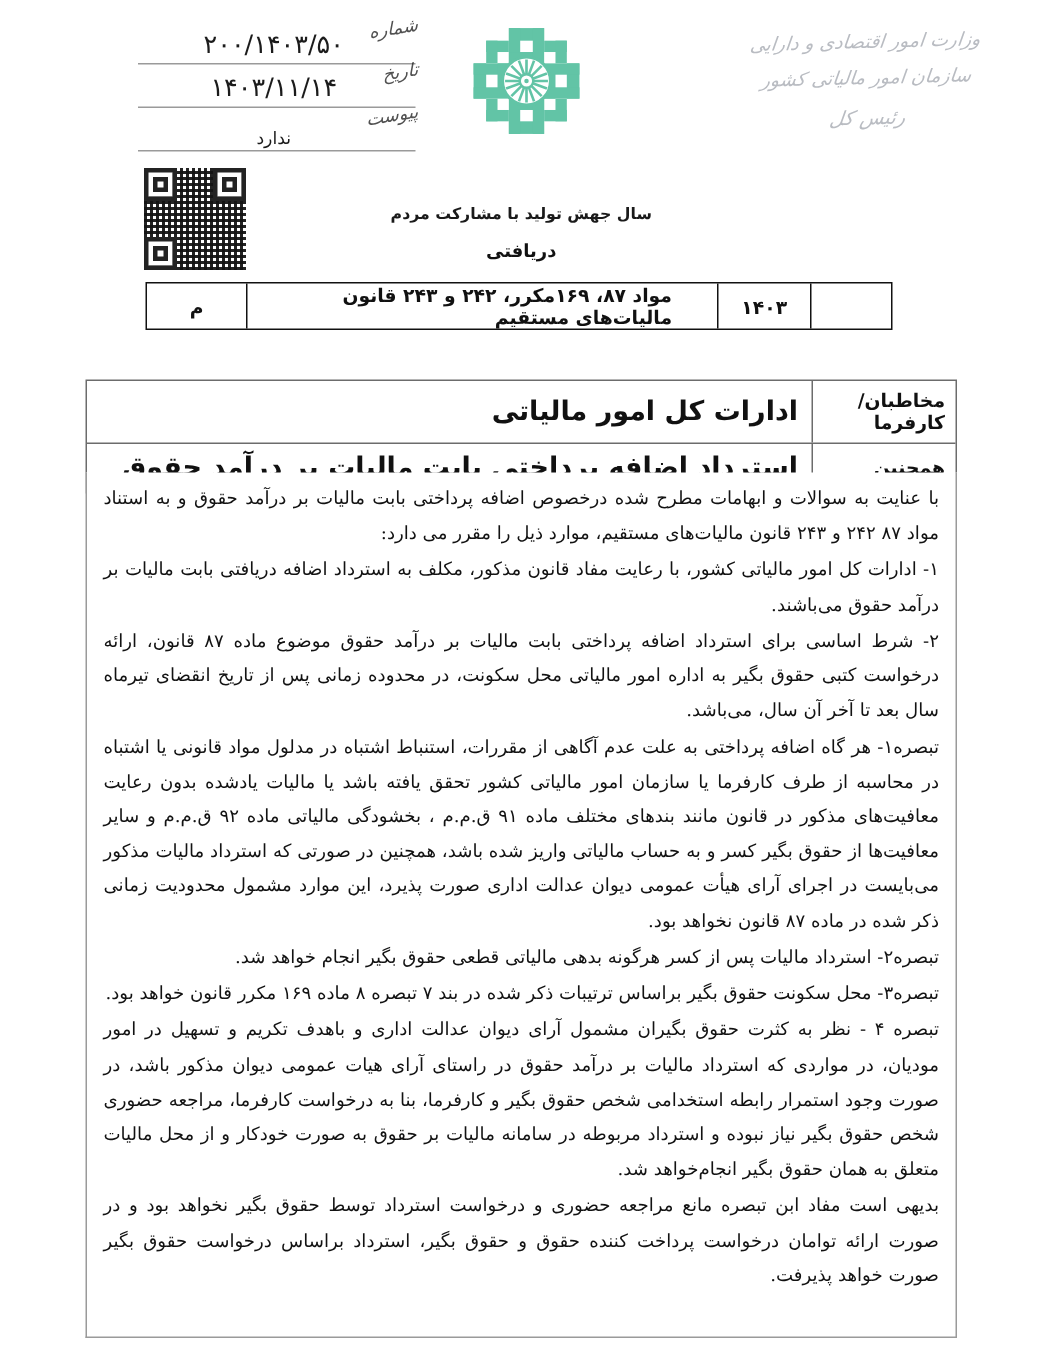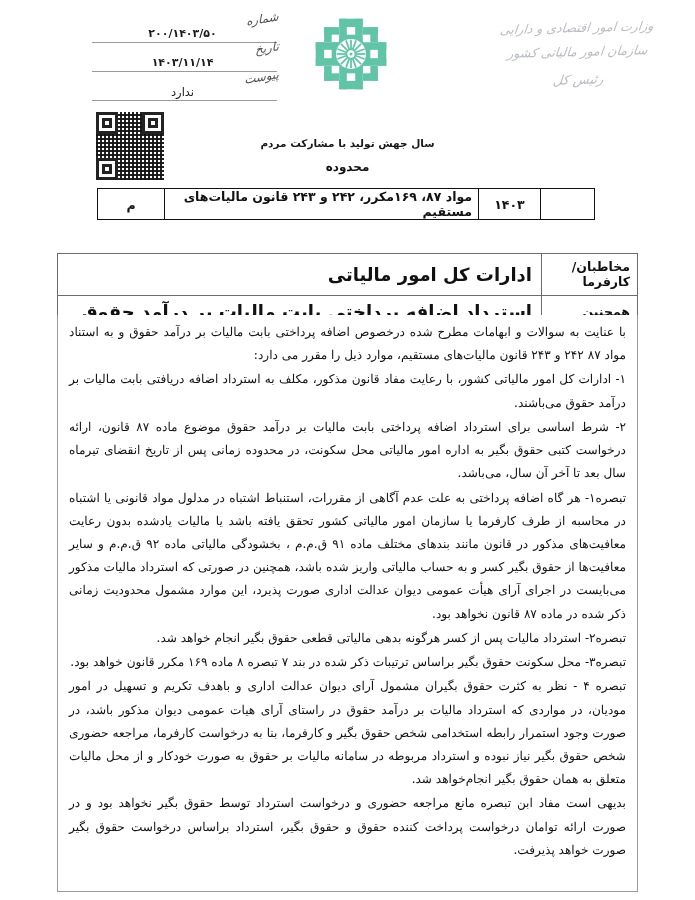--- a/index.html
+++ b/index.html
@@ -31,21 +31,21 @@
   .formlabel{
     position:absolute;right:-2px;top:-2px;
     font-family:"DejaVu Serif","Liberation Serif",serif;
     font-size:12px;color:#2b2b2b;
     transform:rotate(-9deg) skewX(-6deg);
     opacity:.82;
     letter-spacing:-0.5px;
     font-style:italic;
   }
   .formvalue{
-    font-size:11px;font-weight:bold;color:#1b1b1b;
+    font-size:17px;font-weight:normal;color:#1b1b1b;
     padding-bottom:2px;padding-right:4px;
     letter-spacing:.3px;
   }
   .attachval{font-size:11.5px;font-weight:normal;padding-bottom:1px;}
 
   
   .qr{
     position:absolute;left:96px;top:112px;width:68px;height:68px;
     background-color:#ffffff;
     background-image:
@@ -104,21 +104,21 @@
     display:flex;direction:rtl;
     border:1.6px solid #111;box-sizing:border-box;
     background:#fff;
   }
   .art-blank{
     width:54px;border-left:1.6px solid #111;box-sizing:border-box;
   }
   .art-year{
     width:62px;border-left:1.6px solid #111;box-sizing:border-box;
     display:flex;align-items:center;justify-content:center;
-    font-size:12.5px;font-weight:bold;letter-spacing:.5px;
+    font-size:12.5px;font-weight:bold;letter-spacing:.5px;margin-left:24px;
   }
   .art-text{
     flex:1;border-left:1.6px solid #111;box-sizing:border-box;
     display:flex;align-items:center;justify-content:center;
     font-size:12.5px;font-weight:bold;padding:0 6px;
   }
   .art-code{
     width:66px;
     display:flex;align-items:center;justify-content:center;
     font-size:12.5px;font-weight:bold;
@@ -243,21 +243,21 @@
       </svg>
     </div>
 
     <div class="letterhead">
       <div>وزارت امور اقتصادی و دارایی</div>
       <div>سازمان امور مالیاتی کشور</div>
       <div class="lh-sign">رئیس کل</div>
     </div>
 
     <div class="slogan">سال جهش تولید با مشارکت مردم</div>
-    <div class="doctitle">محدوده</div>
+    <div class="doctitle">دریافتی</div>
   </div>
 
   <div class="artstrip">
     <div class="art-blank"></div>
     <div class="art-year">۱۴۰۳</div>
     <div class="art-text">مواد ۸۷، ۱۶۹مکرر، ۲۴۲ و ۲۴۳ قانون مالیات‌های مستقیم</div>
     <div class="art-code">م</div>
   </div>
 
   <div class="metatable">

